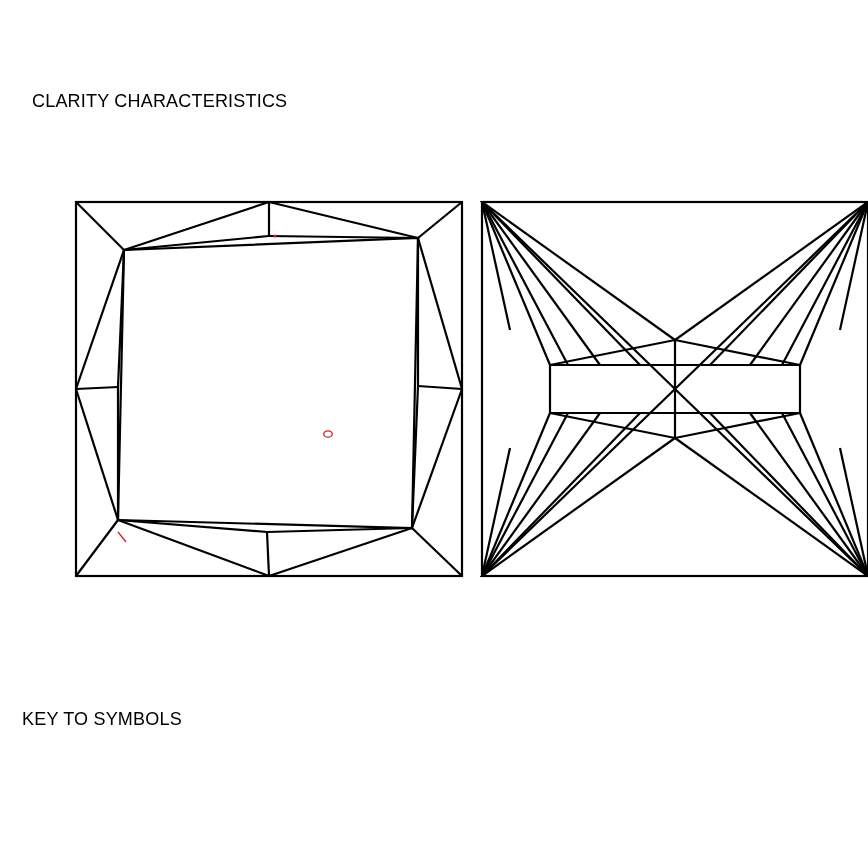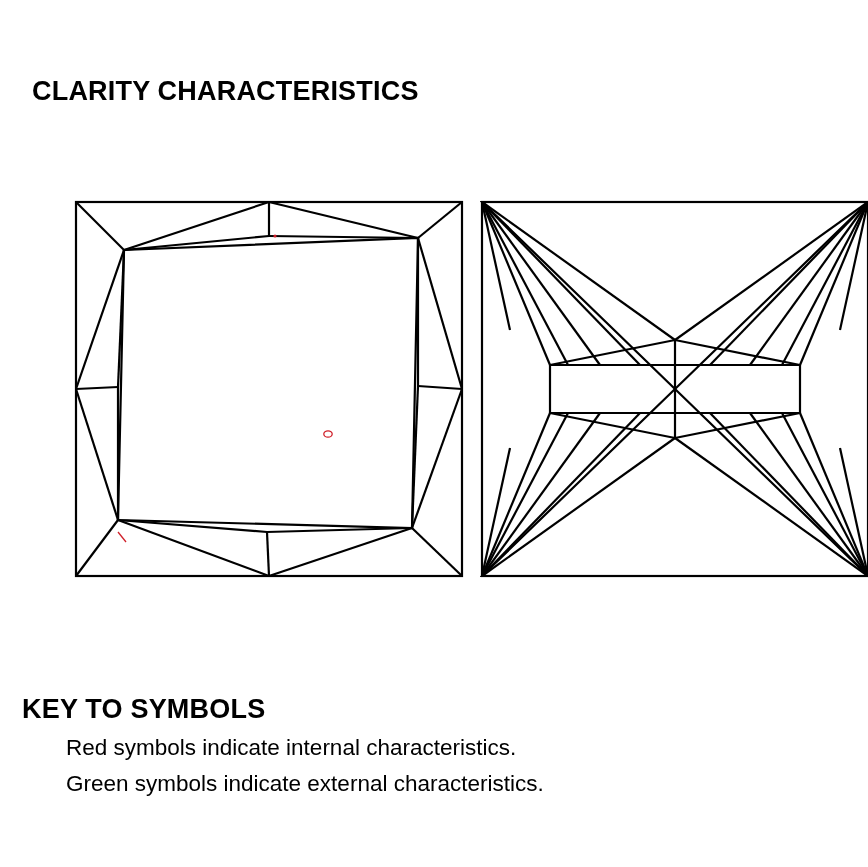--- a/index.html
+++ b/index.html
@@ -14,24 +14,25 @@
     color: #000000;
     position: relative;
     overflow: hidden;
   }
   .page {
     position: absolute;
     inset: 0;
   }
   .heading {
     position: absolute;
-    font-size: 27px;
-    font-weight: bold;
+    font-size: 18px;
+    font-weight: normal;
     letter-spacing: 0.2px;
     white-space: nowrap;
+    margin-top: 15px;
   }
   #clarity-heading {
     left: 32px;
     top: 76px;
   }
   #key-heading {
     left: 22px;
     top: 694px;
   }
   .diagrams {
@@ -162,18 +163,14 @@
         <line x1="70" y1="175" x2="195" y2="150"></line>
         <line x1="320" y1="175" x2="195" y2="150"></line>
         <line x1="70" y1="223" x2="195" y2="248"></line>
         <line x1="320" y1="223" x2="195" y2="248"></line>
       </g>
     </svg>
   </div>
 
   <div class="heading" id="key-heading">KEY TO SYMBOLS</div>
 
-  <div class="legend">
-    <div>Red symbols indicate internal characteristics.</div>
-    <div>Green symbols indicate external characteristics.</div>
-  </div>
 
 </div>
 
 </body></html>

